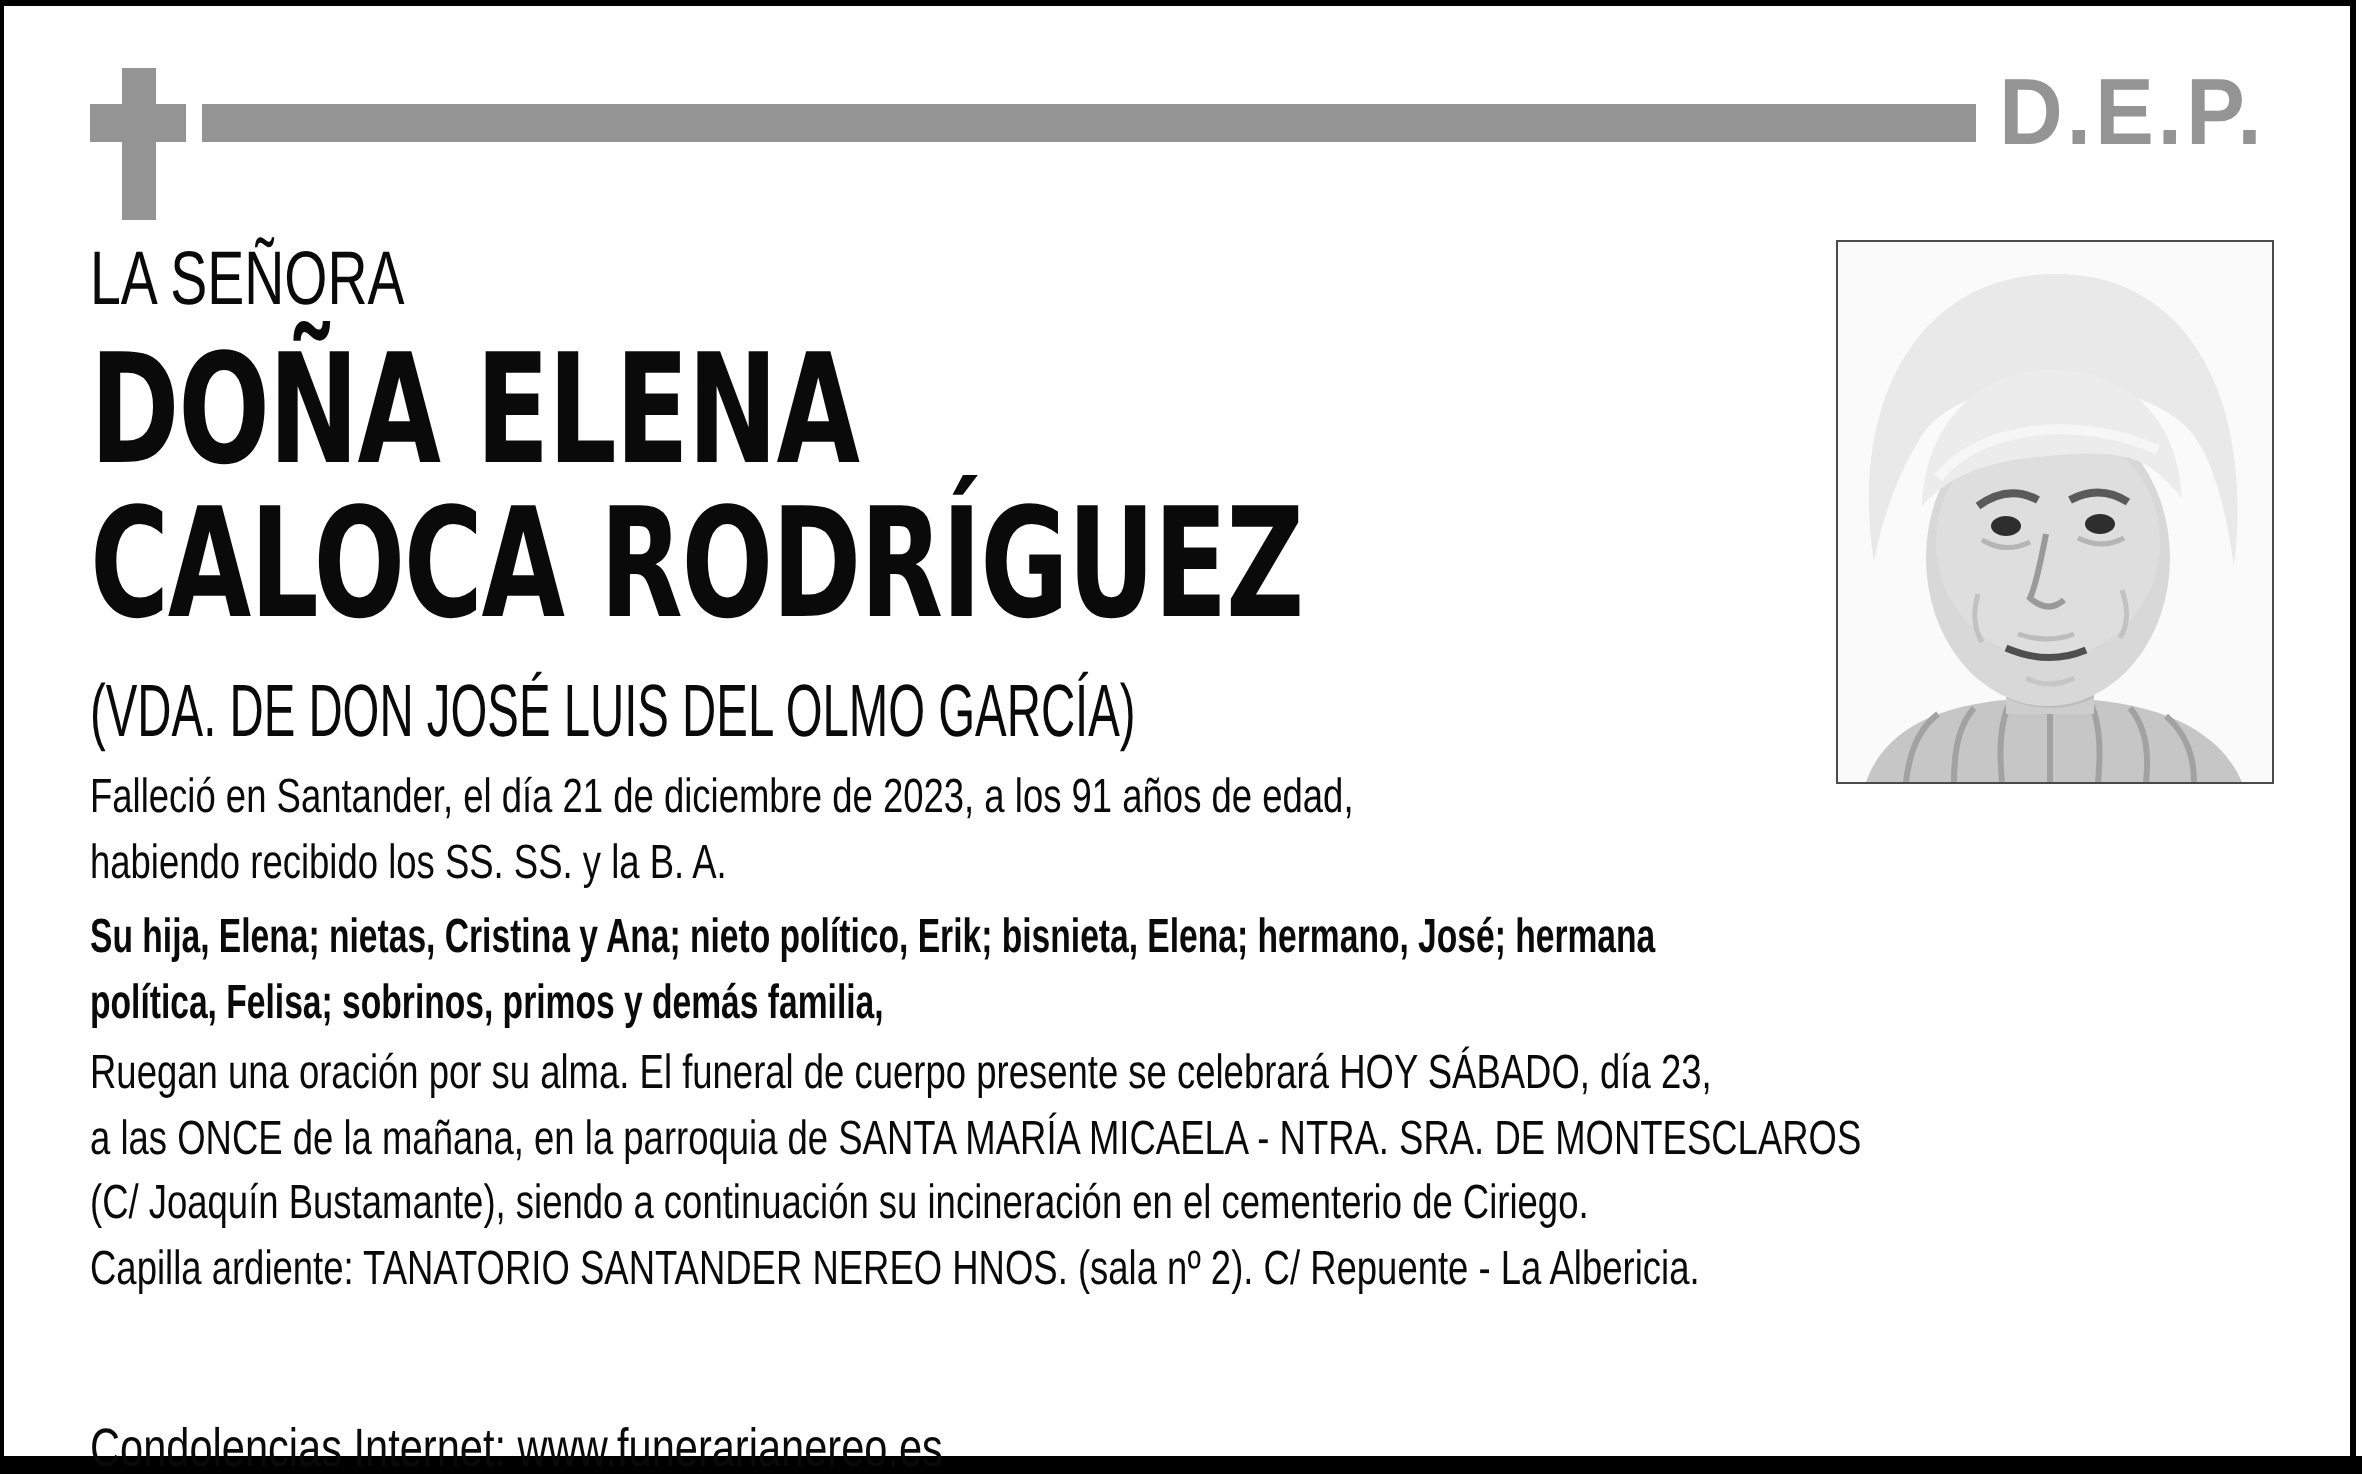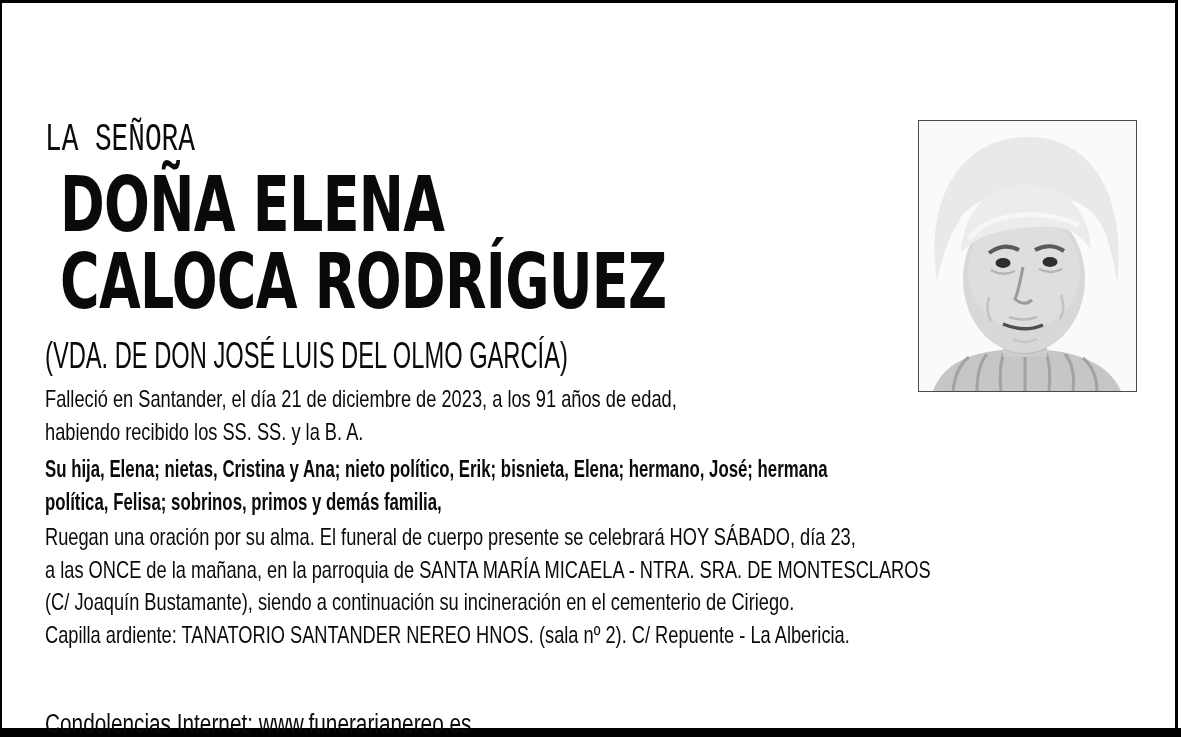--- a/index.html
+++ b/index.html
@@ -34,25 +34,25 @@
     position:absolute;right:4px;top:-6px;
     font-size:47px;font-weight:700;letter-spacing:2px;
     color:var(--accent-gray);
     transform:scaleX(.94);transform-origin:100% 0;
     white-space:nowrap;
   }
 
   
   .ln{white-space:nowrap;transform-origin:0 50%;}
 
-  .honorific{position:absolute;left:45px;top:120px;font-size:38px;line-height:40px;font-weight:400;font-family:Liberation Mono, monospace;}
+  .honorific{position:absolute;left:45px;top:120px;font-size:38px;line-height:40px;font-weight:400;}
   .honorific .ln{transform:scaleX(.73);}
 
   .name{position:absolute;left:45px;top:166px;font-family:"DejaVu Sans", sans-serif;
-        font-weight:700;font-size:76px;line-height:77px;letter-spacing:-1px;margin-left:15px;}
+        font-weight:700;font-size:76px;line-height:77px;letter-spacing:-1px;}
   .name .ln{transform:scaleX(.71);}
 
   .widow{position:absolute;left:45px;top:338px;font-size:37px;line-height:36px;font-weight:400;}
   .widow .ln{transform:scaleX(.64);}
 
   .para{position:absolute;left:45px;font-size:24px;line-height:33px;font-weight:400;}
   .para .ln{transform:scaleX(.76);}
   .death{top:382px;}
   .family{top:452px;font-weight:700;}
   .family .ln{transform:scaleX(.70);}
@@ -71,20 +71,28 @@
 </head>
 <body>
 
 <div class="page">
 
   <div class="frame-top"></div>
   <div class="frame-left"></div>
   <div class="frame-right"></div>
   <div class="frame-bottom"></div>
 
+  <div class="topbar">
+    <div class="cross">
+      <div class="v"></div>
+        <div class="h"></div>
+    </div>
+    <div class="rule"></div>
+    <div class="dep">D.E.P.</div>
+  </div>
 
   <div class="honorific">
     <div class="ln">LA SEÑORA</div>
   </div>
 
   <h1 class="name">
     <div class="ln">DOÑA ELENA</div>
     <div class="ln">CALOCA RODRÍGUEZ</div>
   </h1>
 

